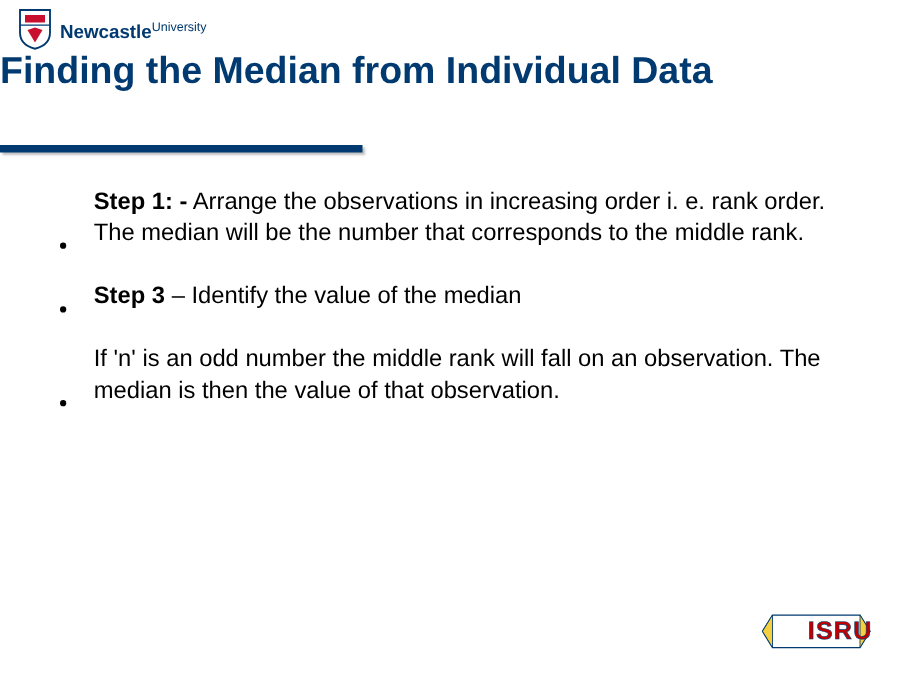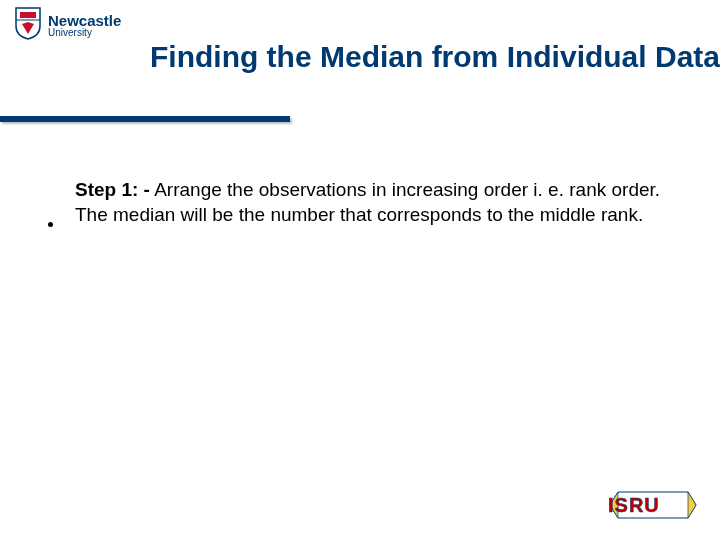--- a/index.html
+++ b/index.html
@@ -18,38 +18,38 @@
     display: flex;
     align-items: center;
     gap: 6px;
   }
   .logo-shield {
     width: 28px;
     height: 34px;
   }
   .logo-text {
     display: flex;
-    flex-direction: column;
+    flex-direction: row;
     line-height: 1;
   }
   .logo-name {
     font-size: 15px;
     font-weight: bold;
     color: #003a70;
   }
   .logo-sub {
     font-size: 10px;
     color: #003a70;
   }
   .title {
     position: absolute;
     top: 38px;
     left: 0;
     width: 100%;
-    text-align: right;
+    text-align: left;
     font-size: 30px;
     color: #003a70;
     line-height: 1.25;
   }
   .underline {
     position: absolute;
     top: 116px;
     left: 0;
     width: 290px;
     height: 6px;
@@ -59,21 +59,20 @@
   .content {
     position: absolute;
     top: 150px;
     left: 48px;
     width: 620px;
   }
   .bullet-item {
     display: flex;
     align-items: flex-end;
     margin-bottom: 26px;
-    margin-top: 28px;
   }
   .bullet-dot {
     width: 5px;
     height: 5px;
     background: #000;
     border-radius: 50%;
     margin-top: 9px;
     margin-right: 22px;
     flex-shrink: 0;
   }
@@ -84,21 +83,21 @@
   }
   .bold { font-weight: bold; }
   .isru {
     position: absolute;
     bottom: 16px;
     right: 22px;
     width: 90px;
     height: 38px;
     display: flex;
     align-items: center;
-    justify-content: flex-start;
+    justify-content: flex-end;
   }
   .isru-text {
     font-weight: bold;
     font-size: 20px;
     color: #c00000;
     -webkit-text-stroke: 0.5px #003a70;
     letter-spacing: 1px;
     position: relative;
     z-index: 2;
   }
@@ -122,20 +121,28 @@
 </div>
 
 <h1 class="title">Finding the Median from Individual Data</h1>
 <div class="underline"></div>
 
 <div class="content">
   <div class="bullet-item">
     <div class="bullet-dot"></div>
     <div class="bullet-text"><span class="bold">Step 1: -</span><span>  Arrange the observations in increasing order i. e. rank order. The median will be the number that corresponds to the middle rank.</span></div>
   </div>
+  <div class="bullet-item">
+    <div class="bullet-dot"></div>
+    <div class="bullet-text"><span class="bold">Step 3</span><span> – Identify the value of the median</span></div>
+  </div>
+  <div class="bullet-item">
+    <div class="bullet-dot"></div>
+    <div class="bullet-text"><span class="bold"></span><span>If 'n' is an odd number the middle rank will fall on an observation. The median is then the value of that observation.</span></div>
+  </div>
 </div>
 
 <div class="isru">
   <svg width="90" height="38" viewBox="0 0 90 38" style="position:absolute;top:0;left:0">
     <polygon points="10,6 80,6 88,19 80,32 10,32 2,19" fill="#fff" stroke="#003a70" stroke-width="1"></polygon>
     <polygon points="2,19 10,6 10,32" fill="#f4d03f" stroke="#003a70" stroke-width="0.7"></polygon>
     <polygon points="88,19 80,6 80,32" fill="#f4d03f" stroke="#003a70" stroke-width="0.7"></polygon>
   </svg>
   <span class="isru-text">ISRU</span>
 </div>

